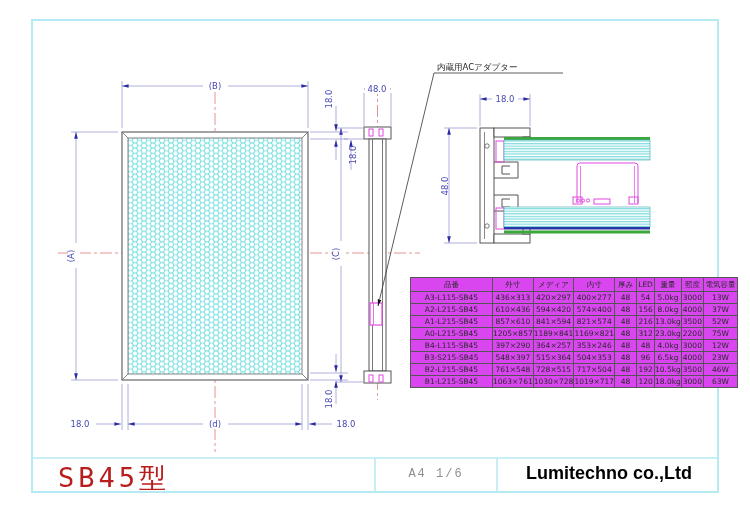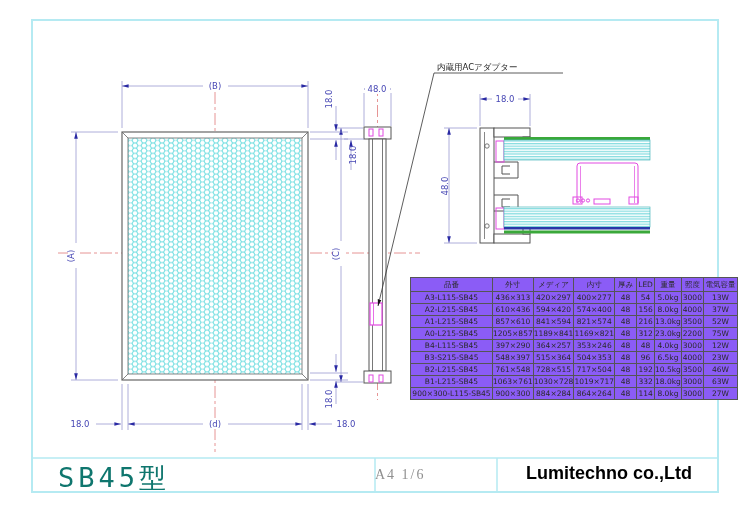--- a/index.html
+++ b/index.html
@@ -3,32 +3,32 @@
 <meta charset="utf-8">
 <style>
   html,body{margin:0;padding:0;}
   body{width:750px;height:515px;background:#ffffff;position:relative;overflow:hidden;
        font-family:"DejaVu Sans",sans-serif;}
   #sheet{position:absolute;left:0;top:0;width:750px;height:515px;}
   svg text{font-family:"DejaVu Sans",sans-serif;}
 
   
   .spec-table{position:absolute;left:410px;top:277px;border-collapse:collapse;
-              table-layout:fixed;font-size:7.5px;color:#2a2a2a;background:#8b5cf6;}
+              table-layout:fixed;font-size:7.5px;color:#2a2a2a;background:#d946ef;}
   .spec-table th,.spec-table td{border:0.8px solid #555;text-align:center;
               padding:0;height:11px;line-height:11px;overflow:hidden;white-space:nowrap;
               font-weight:normal;}
   .spec-table thead th{height:13px;line-height:13px;}
 
   
   .tb-text{position:absolute;white-space:nowrap;}
-  .tb-model{left:58px;top:460px;font-size:27px;color:#0f766e;letter-spacing:4px;
+  .tb-model{left:58px;top:460px;font-size:27px;color:#b91c1c;letter-spacing:4px;
             font-family:"DejaVu Sans Mono",monospace;font-weight:200;}
-  .tb-sheet{left:375px;top:467px;width:122px;font-size:14px;
-            color:#8f8f8f;letter-spacing:2px;font-family:Liberation Serif, serif;}
+  .tb-sheet{left:375px;top:467px;width:122px;text-align:center;font-size:12px;
+            color:#8f8f8f;letter-spacing:2px;font-family:Liberation Mono, monospace;}
   .tb-company{left:497px;top:463px;width:224px;text-align:center;font-size:18px;
             color:#000;font-weight:600;font-family:"Liberation Sans",sans-serif;}
 </style>
 </head>
 <body>
 
 <svg id="sheet" viewBox="0 0 750 515" xmlns="http://www.w3.org/2000/svg">
   <defs>
     <marker id="arr" markerWidth="10" markerHeight="8" refX="8.3" refY="3" orient="auto-start-reverse">
       <path d="M0,0.7 L8.3,3 L0,5.3 Z" fill="#2929a3"></path>
@@ -312,34 +312,23 @@
         <td>10.5kg</td>
         <td>3500</td>
         <td>46W</td>
       </tr>
       <tr>
         <td>B1-L215-SB45</td>
         <td>1063×761</td>
         <td>1030×728</td>
         <td>1019×717</td>
         <td>48</td>
-        <td>332</td>
+        <td>120</td>
         <td>18.0kg</td>
         <td>3000</td>
         <td>63W</td>
       </tr>
-      <tr>
-        <td>900×300-L115-SB45</td>
-        <td>900×300</td>
-        <td>884×284</td>
-        <td>864×264</td>
-        <td>48</td>
-        <td>114</td>
-        <td>8.0kg</td>
-        <td>3000</td>
-        <td>27W</td>
-      </tr>
     </tbody>
 </table>
 
 <div class="tb-text tb-model">SB45型</div>
 <div class="tb-text tb-sheet">A4 1/6</div>
 <div class="tb-text tb-company">Lumitechno co.,Ltd</div>
 
 </body></html>

